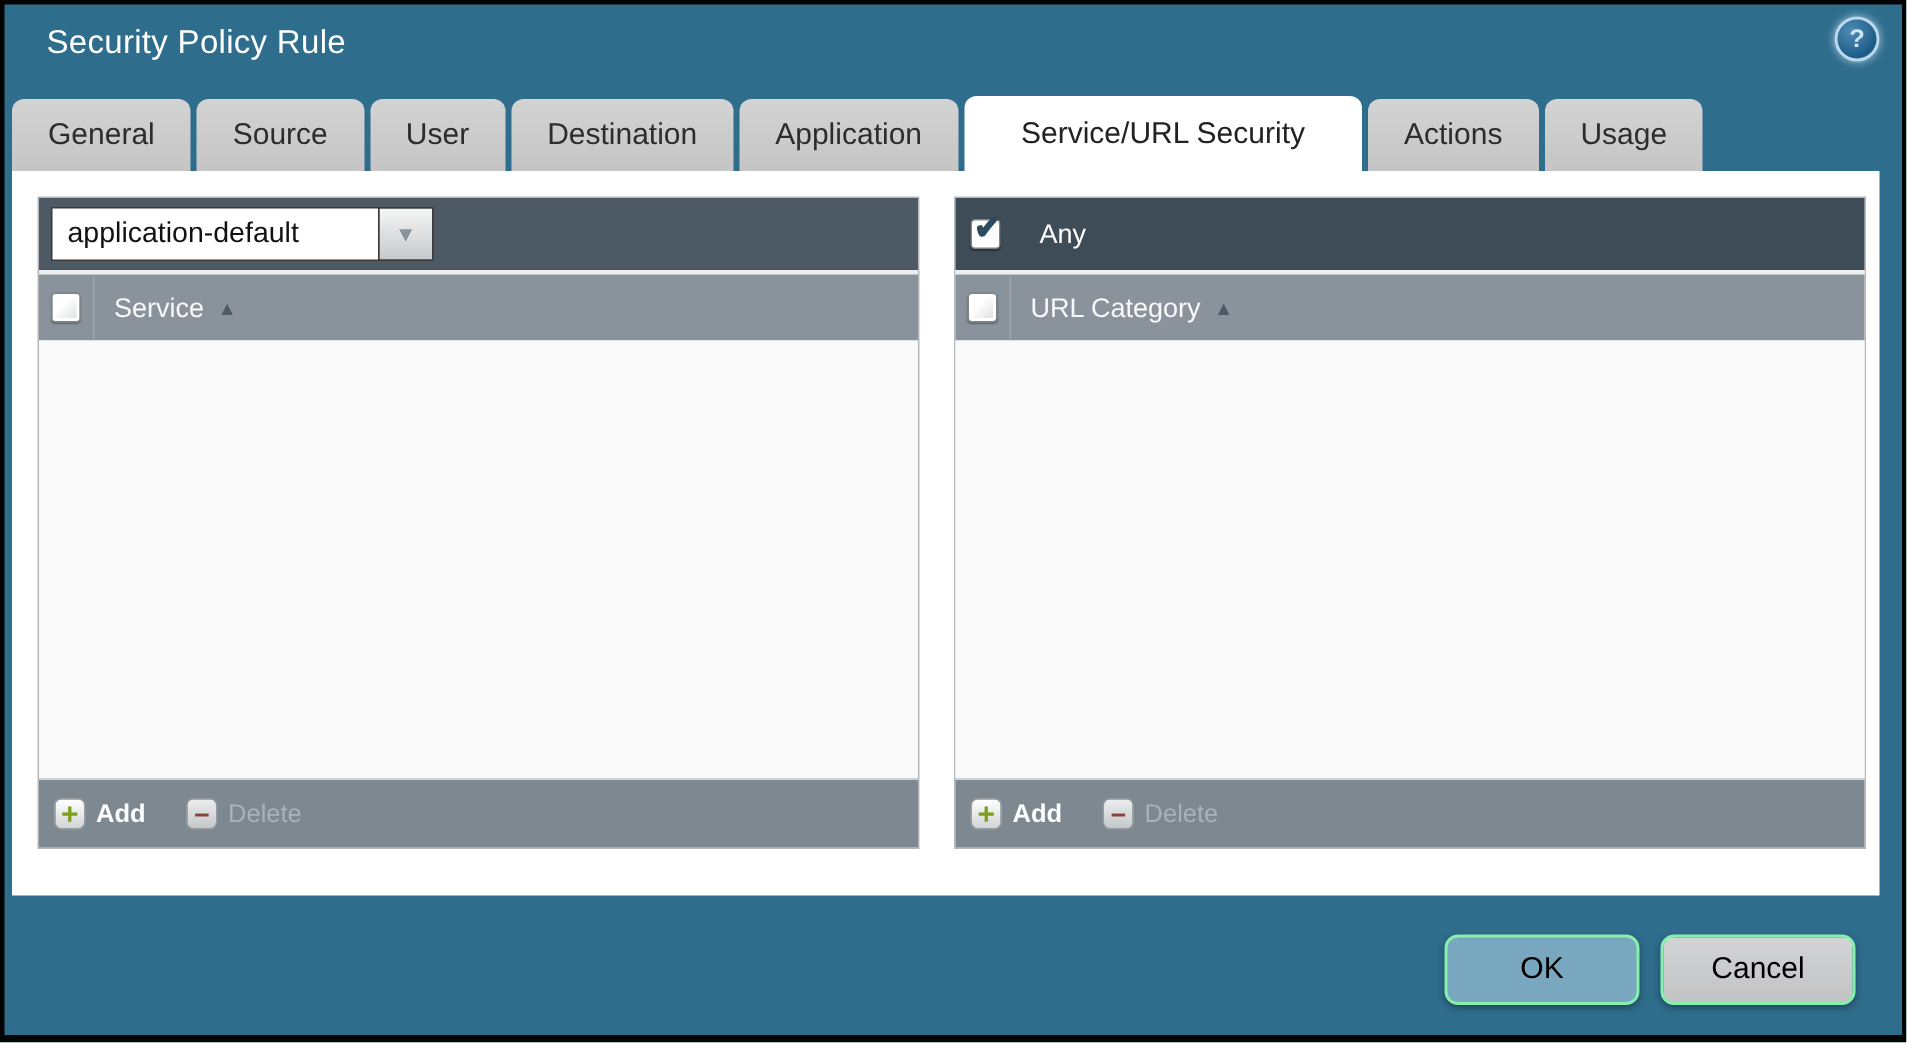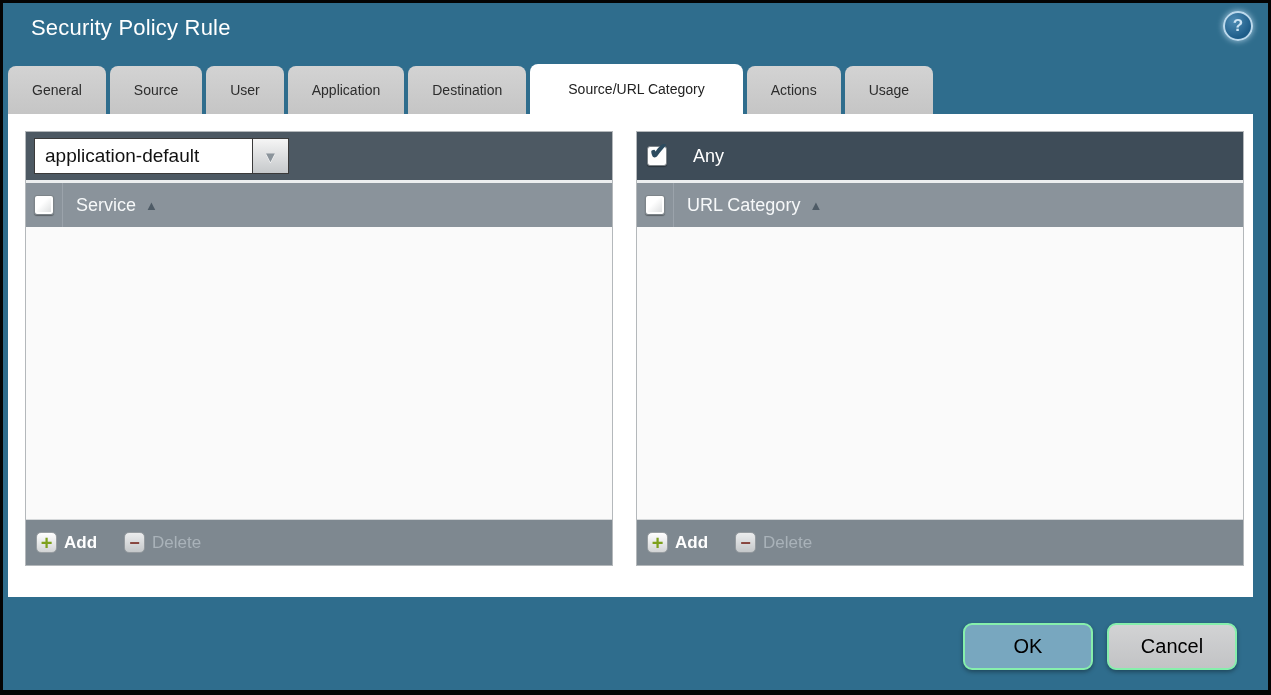--- a/index.html
+++ b/index.html
@@ -12,21 +12,21 @@
   
   .title { position:absolute; left:31px; top:15px; color:#ffffff; font-size:22px; letter-spacing:0.2px; }
   .help { position:absolute; right:18px; top:11px; width:30px; height:30px; border-radius:50%;
           background:radial-gradient(circle at 35% 30%, #4f8cb4, #1d5c88 70%);
           border:2px solid #bcd9ec; box-shadow:0 0 6px rgba(185,216,236,.9);
           color:#cde4f4; font-size:17px; font-weight:bold; display:flex; align-items:center; justify-content:center; cursor:pointer; }
 
   
   .tabbar { position:absolute; left:8px; top:64px; height:50px; display:flex; align-items:flex-end; gap:4px; }
   .tab { height:48px; background:linear-gradient(#d3d3d3,#c5c5c5); border-radius:8px 8px 0 0;
-         display:flex; align-items:center; padding:0 24px; font-size:14px; color:#2d2d2d; cursor:pointer; white-space:nowrap; }
+         display:flex; align-items:center; padding:0 24px; font-size:20px; color:#2d2d2d; cursor:pointer; white-space:nowrap; }
   .tab.active { background:#ffffff; height:50px; padding:0 38px; color:#222; }
 
   
   .content { position:absolute; left:8px; top:114px; width:1245px; height:483px; background:#ffffff; }
 
   .panel { position:absolute; top:17px; height:435px; display:flex; flex-direction:column; border:1px solid #b4b8bb; }
   .panel.left  { left:17px;  width:588px; }
   .panel.right { left:628px; width:608px; }
 
   .ptoolbar { height:48px; flex:0 0 48px; display:flex; align-items:center; padding:0 8px; }
@@ -85,23 +85,23 @@
 
 <div class="dialog">
 
   <div class="title">Security Policy Rule</div>
   <div class="help">?</div>
 
   <div class="tabbar">
     <div class="tab">General</div>
     <div class="tab">Source</div>
     <div class="tab">User</div>
+    <div class="tab">Destination</div>
     <div class="tab">Application</div>
-    <div class="tab">Destination</div>
-    <div class="tab active">Source/URL Category</div>
+    <div class="tab active">Service/URL Security</div>
     <div class="tab">Actions</div>
     <div class="tab">Usage</div>
   </div>
 
   <div class="content">
 
     <div class="panel left">
       <div class="ptoolbar">
         <div class="combo">
           <input type="text" value="application-default" style="">

